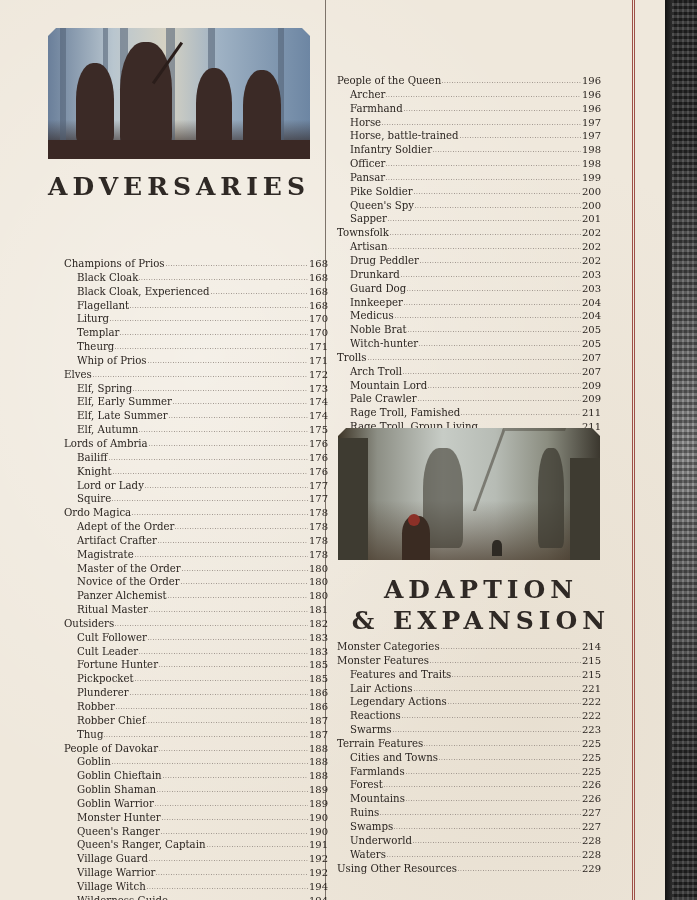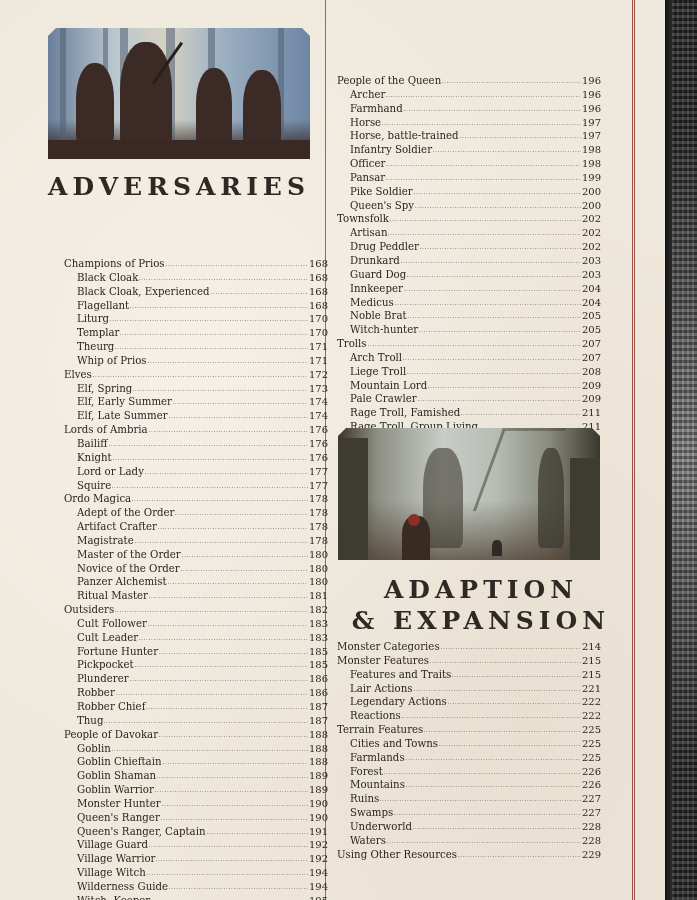--- a/index.html
+++ b/index.html
@@ -153,20 +153,25 @@
       <div class="row sub">
         <span class="label">Elf, Early Summer</span>
         <span class="dots"></span>
         <span class="pg">174</span>
       </div>
       <div class="row sub">
         <span class="label">Elf, Late Summer</span>
         <span class="dots"></span>
         <span class="pg">174</span>
       </div>
+      <div class="row sub">
+        <span class="label">Elf, Autumn</span>
+        <span class="dots"></span>
+        <span class="pg">175</span>
+      </div>
       <div class="row">
         <span class="label">Lords of Ambria</span>
         <span class="dots"></span>
         <span class="pg">176</span>
       </div>
       <div class="row sub">
         <span class="label">Bailiff</span>
         <span class="dots"></span>
         <span class="pg">176</span>
       </div>
@@ -381,20 +386,25 @@
       <div class="row sub">
         <span class="label">Pike Soldier</span>
         <span class="dots"></span>
         <span class="pg">200</span>
       </div>
       <div class="row sub">
         <span class="label">Queen's Spy</span>
         <span class="dots"></span>
         <span class="pg">200</span>
       </div>
+      <div class="row sub">
+        <span class="label">Sapper</span>
+        <span class="dots"></span>
+        <span class="pg">201</span>
+      </div>
       <div class="row">
         <span class="label">Townsfolk</span>
         <span class="dots"></span>
         <span class="pg">202</span>
       </div>
       <div class="row sub">
         <span class="label">Artisan</span>
         <span class="dots"></span>
         <span class="pg">202</span>
       </div>
@@ -435,25 +445,20 @@
       </div>
       <div class="row">
         <span class="label">Trolls</span>
         <span class="dots"></span>
         <span class="pg">207</span>
       </div>
       <div class="row sub">
         <span class="label">Arch Troll</span>
         <span class="dots"></span>
         <span class="pg">207</span>
-      </div>
-      <div class="row sub">
-        <span class="label">Liege Troll</span>
-        <span class="dots"></span>
-        <span class="pg">208</span>
       </div>
       <div class="row sub">
         <span class="label">Mountain Lord</span>
         <span class="dots"></span>
         <span class="pg">209</span>
       </div>
       <div class="row sub">
         <span class="label">Pale Crawler</span>
         <span class="dots"></span>
         <span class="pg">209</span>
@@ -510,20 +515,25 @@
       <div class="row sub">
         <span class="label">Legendary Actions</span>
         <span class="dots"></span>
         <span class="pg">222</span>
       </div>
       <div class="row sub">
         <span class="label">Reactions</span>
         <span class="dots"></span>
         <span class="pg">222</span>
       </div>
+      <div class="row sub">
+        <span class="label">Swarms</span>
+        <span class="dots"></span>
+        <span class="pg">223</span>
+      </div>
       <div class="row">
         <span class="label">Terrain Features</span>
         <span class="dots"></span>
         <span class="pg">225</span>
       </div>
       <div class="row sub">
         <span class="label">Cities and Towns</span>
         <span class="dots"></span>
         <span class="pg">225</span>
       </div>

